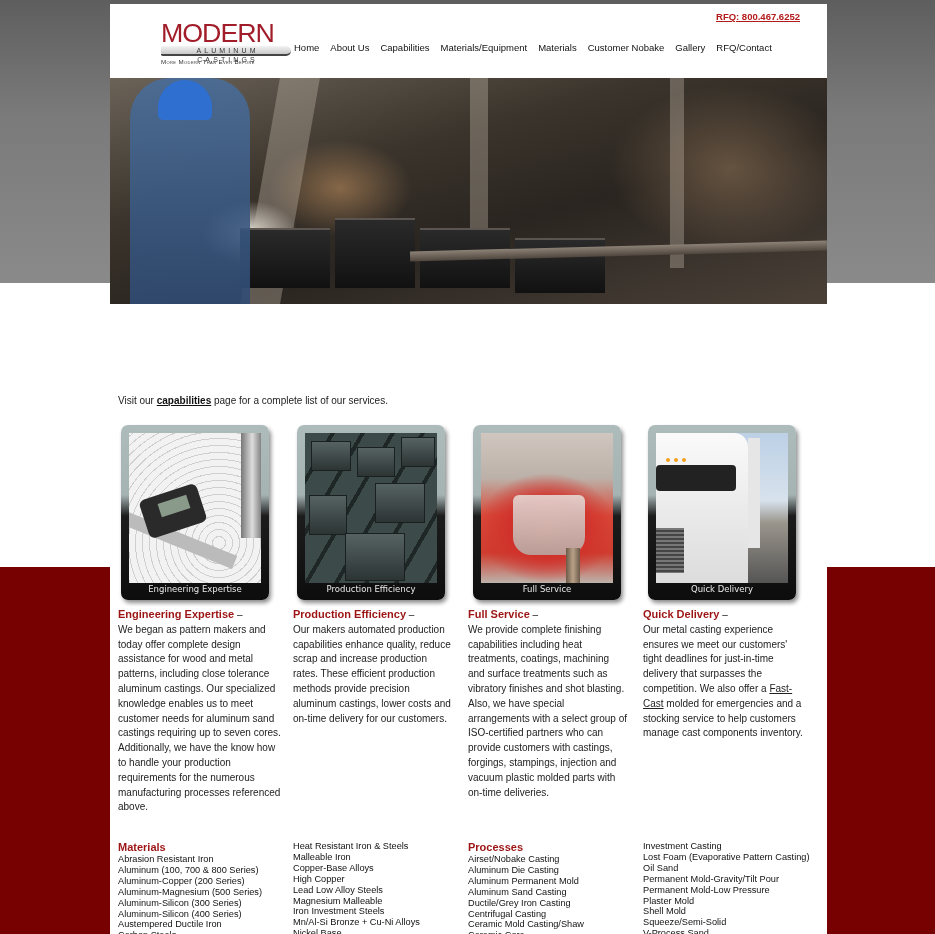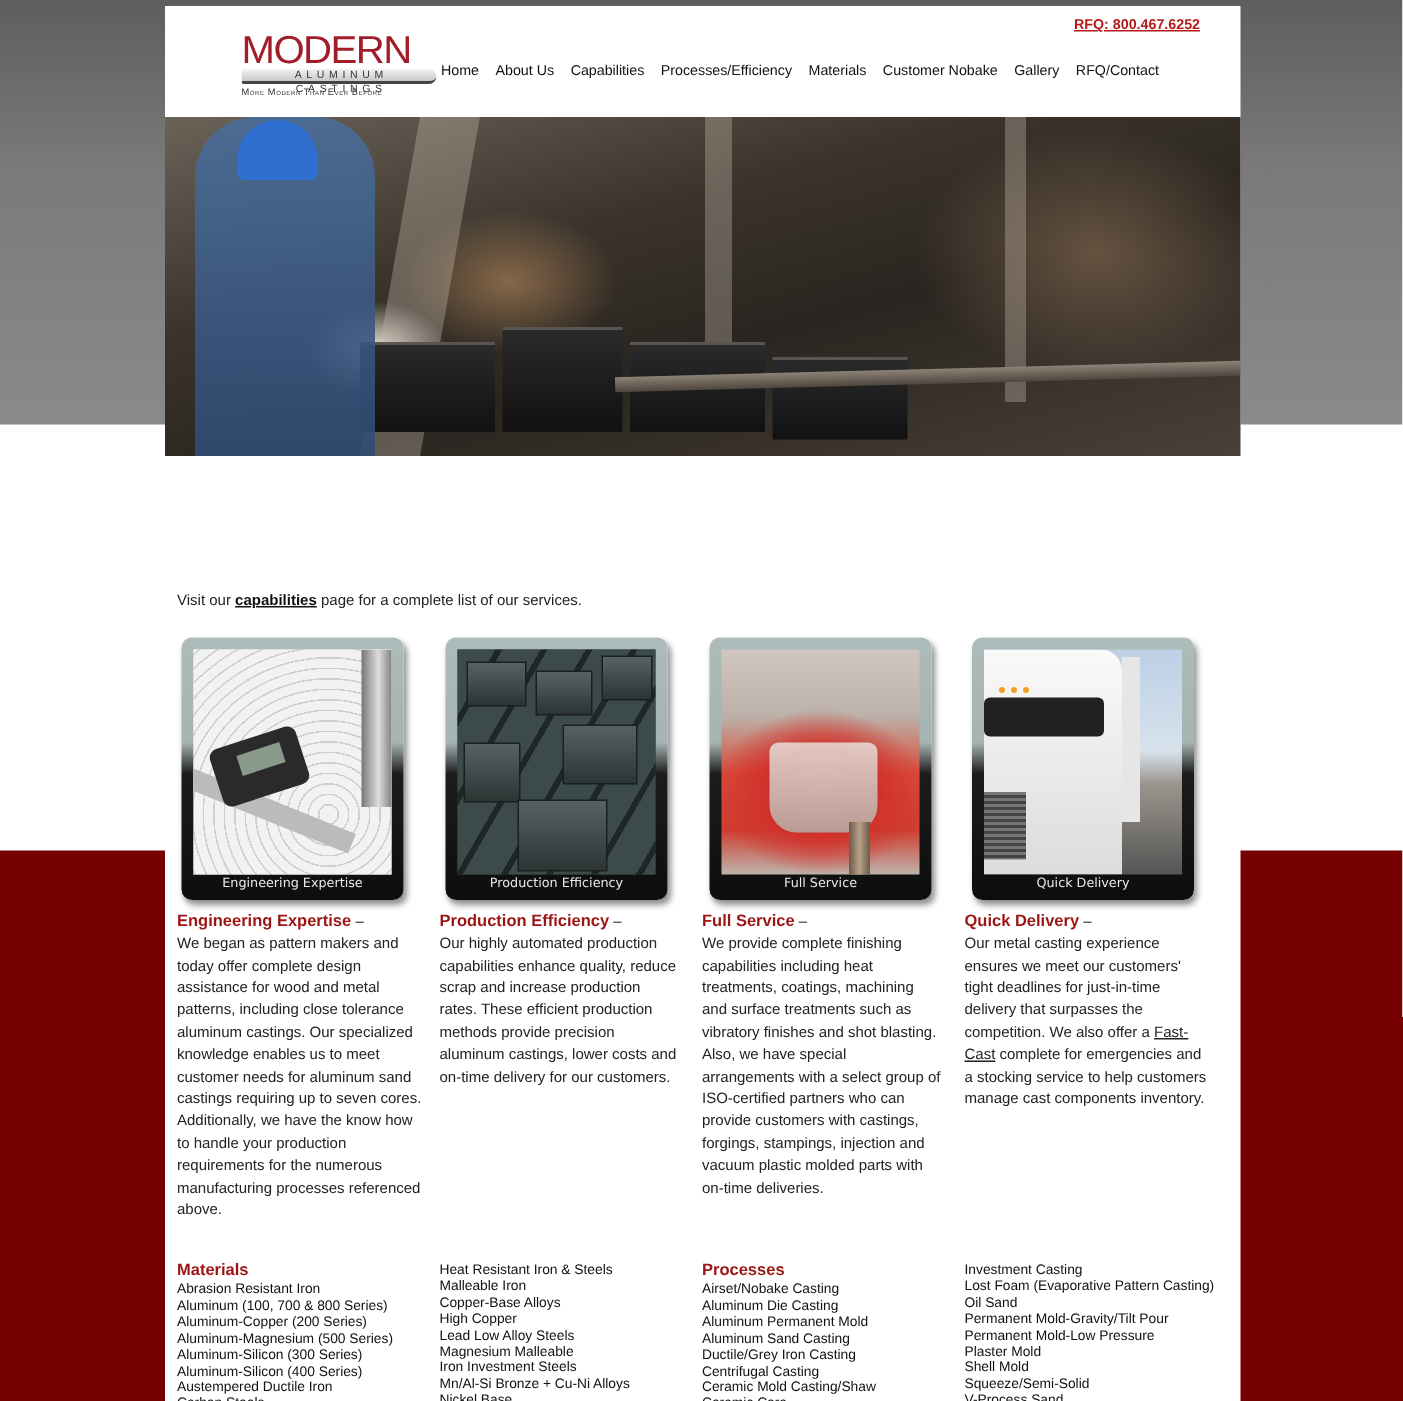--- a/index.html
+++ b/index.html
@@ -173,21 +173,21 @@
     <div class="logo">
       <div class="logo-main">MODERN</div>
       <div class="logo-bar">ALUMINUM CASTINGS</div>
       <div class="logo-tag">More Modern Than Ever Before</div>
     </div>
     <a class="rfq" href="#">RFQ: 800.467.6252</a>
     <nav class="nav">
       <a href="#">Home</a>
       <a href="#">About Us</a>
       <a href="#">Capabilities</a>
-      <a href="#">Processes/Efficiency</a>
+      <a href="#">Materials/Equipment</a>
       <a href="#">Materials</a>
       <a href="#">Customer Nobake</a>
       <a href="#">Gallery</a>
       <a href="#">RFQ/Contact</a>
     </nav>
   </div>
 
   <div class="hero">
     <div class="beam" style="left:150px;top:0;width:40px;height:226px;transform:skewX(-10deg);"></div>
     <div class="beam" style="left:360px;top:0;width:18px;height:150px;"></div>
@@ -244,29 +244,29 @@
     </div>
     <div class="caption">Quick Delivery</div>
   </div>
 
   <div class="feature" style="left:8px;">
     <span class="ftitle">Engineering Expertise</span><span class="dash"> –</span><br>
     <span>We began as pattern makers and today offer complete design assistance for wood and metal patterns, including close tolerance aluminum castings. Our specialized knowledge enables us to meet customer needs for aluminum sand castings requiring up to seven cores. Additionally, we have the know how to handle your production requirements for the numerous manufacturing processes referenced above.</span>
   </div>
   <div class="feature" style="left:183px;width:160px;">
     <span class="ftitle">Production Efficiency</span><span class="dash"> –</span><br>
-    <span>Our highly automated production capabilities enhance quality, reduce scrap and increase production rates. These efficient production methods provide precision aluminum castings, lower costs and on-time delivery for our customers.</span>
+    <span>Our makers automated production capabilities enhance quality, reduce scrap and increase production rates. These efficient production methods provide precision aluminum castings, lower costs and on-time delivery for our customers.</span>
   </div>
   <div class="feature" style="left:358px;width:160px;">
     <span class="ftitle">Full Service</span><span class="dash"> –</span><br>
     <span>We provide complete finishing capabilities including heat treatments, coatings, machining and surface treatments such as vibratory finishes and shot blasting. Also, we have special arrangements with a select group of ISO-certified partners who can provide customers with castings, forgings, stampings, injection and vacuum plastic molded parts with on-time deliveries.</span>
   </div>
   <div class="feature" style="left:533px;width:165px;">
     <span class="ftitle">Quick Delivery</span><span class="dash"> –</span><br>
-    <span>Our metal casting experience ensures we meet our customers' tight deadlines for just-in-time delivery that surpasses the competition. We also offer a </span><a href="#">Fast-Cast</a><span> complete for emergencies and a stocking service to help customers manage cast components inventory.</span>
+    <span>Our metal casting experience ensures we meet our customers' tight deadlines for just-in-time delivery that surpasses the competition. We also offer a </span><a href="#">Fast-Cast</a><span> molded for emergencies and a stocking service to help customers manage cast components inventory.</span>
   </div>
 
   <div class="list" style="left:8px;top:837px;">
     <div class="ltitle">Materials</div>
     <div class="item">Abrasion Resistant Iron</div>
     <div class="item">Aluminum (100, 700 &amp; 800 Series)</div>
     <div class="item">Aluminum-Copper (200 Series)</div>
     <div class="item">Aluminum-Magnesium (500 Series)</div>
     <div class="item">Aluminum-Silicon (300 Series)</div>
     <div class="item">Aluminum-Silicon (400 Series)</div>

